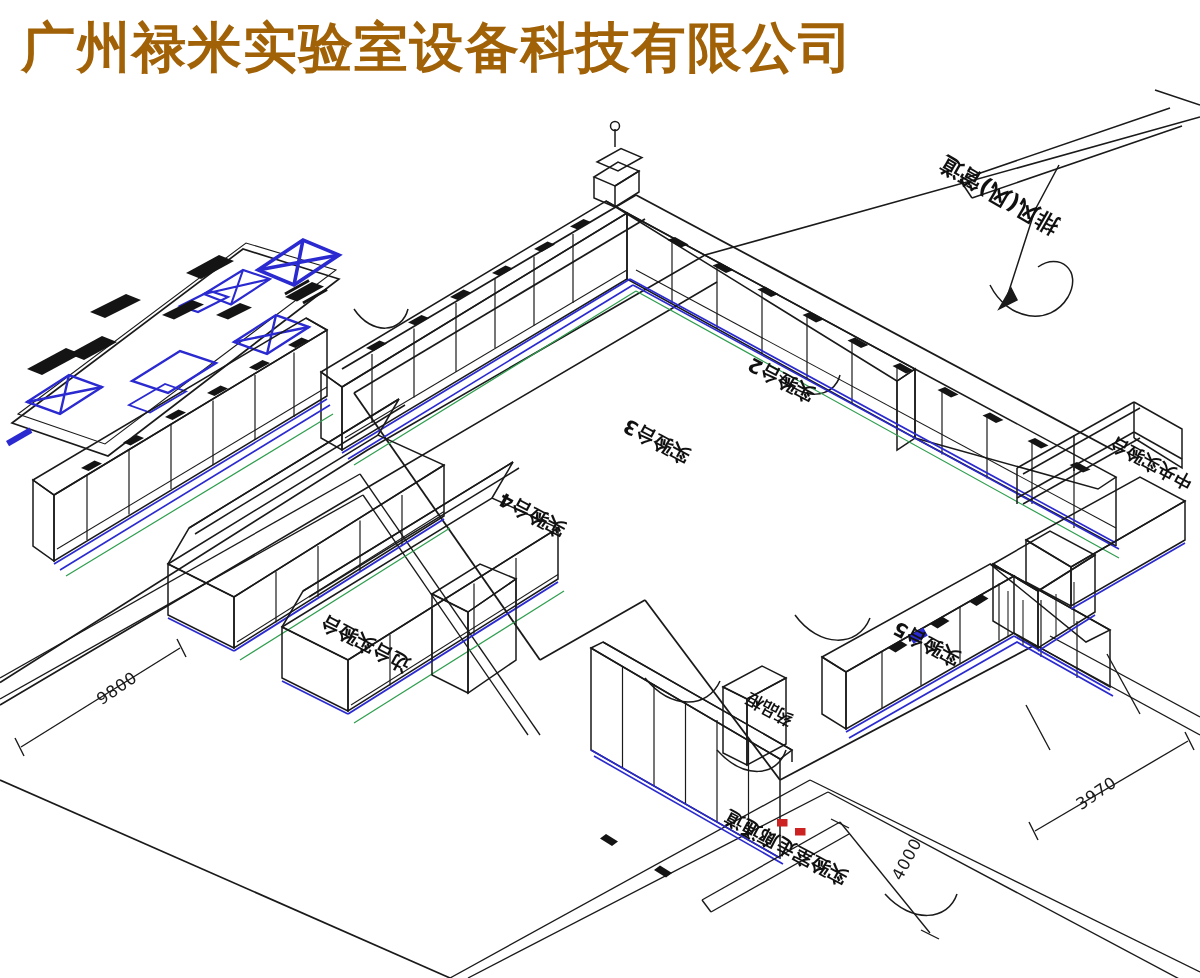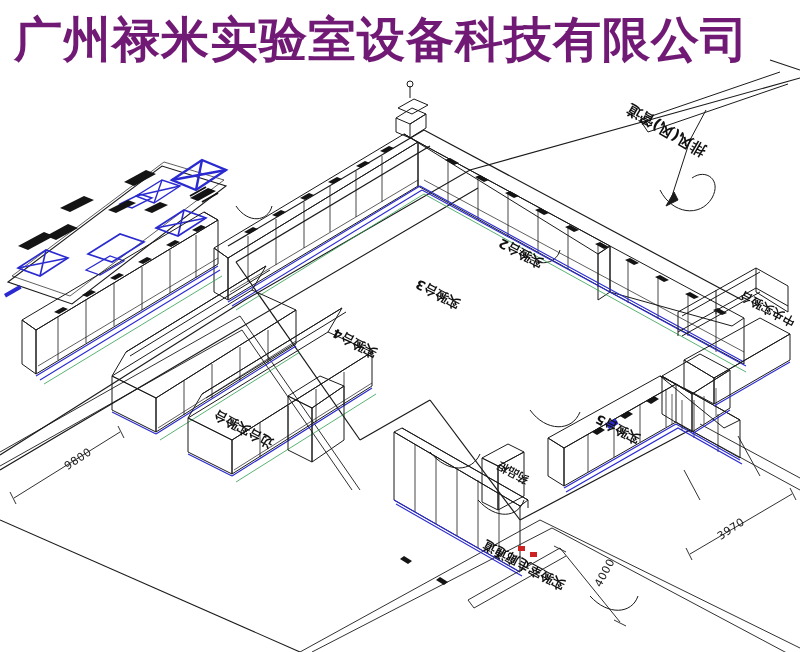--- a/index.html
+++ b/index.html
@@ -24,24 +24,24 @@
     left: 0; top: 0;
     width: 800px; height: 72px;
     z-index: 40;
     pointer-events: none;
   }
   #company-title {
     position: absolute;
     left: 14px;
     top: 8px;
     font-family: "DejaVu Sans", sans-serif;
-    font-size: 48px;
+    font-size: 36px;
     font-weight: 700;
     letter-spacing: 1px;
-    color: #701a75;
+    color: #a16207;
     white-space: nowrap;
   }
 
   
   #drawing {
     position: absolute;
     left: 0; top: 0;
     width: 800px; height: 652px;
   }
   #drawing svg { display: block; }

